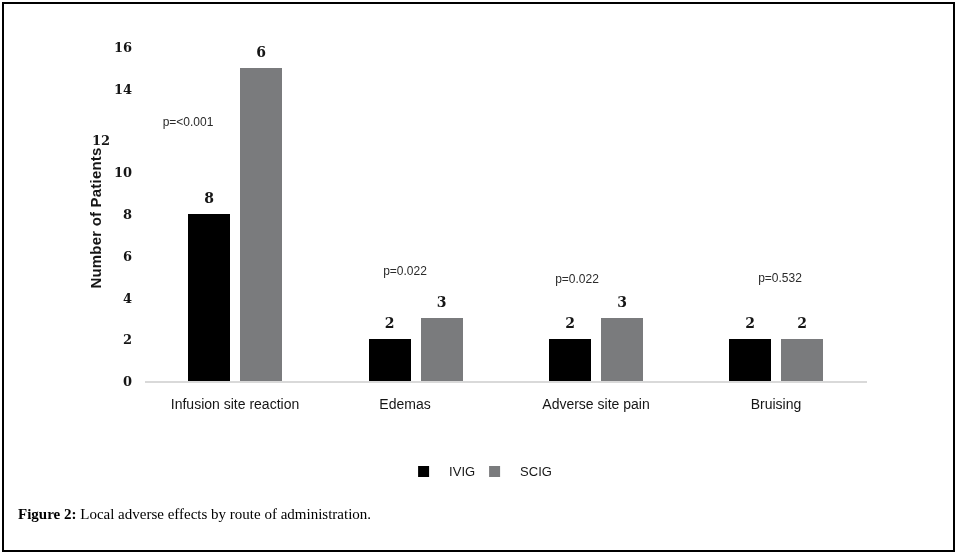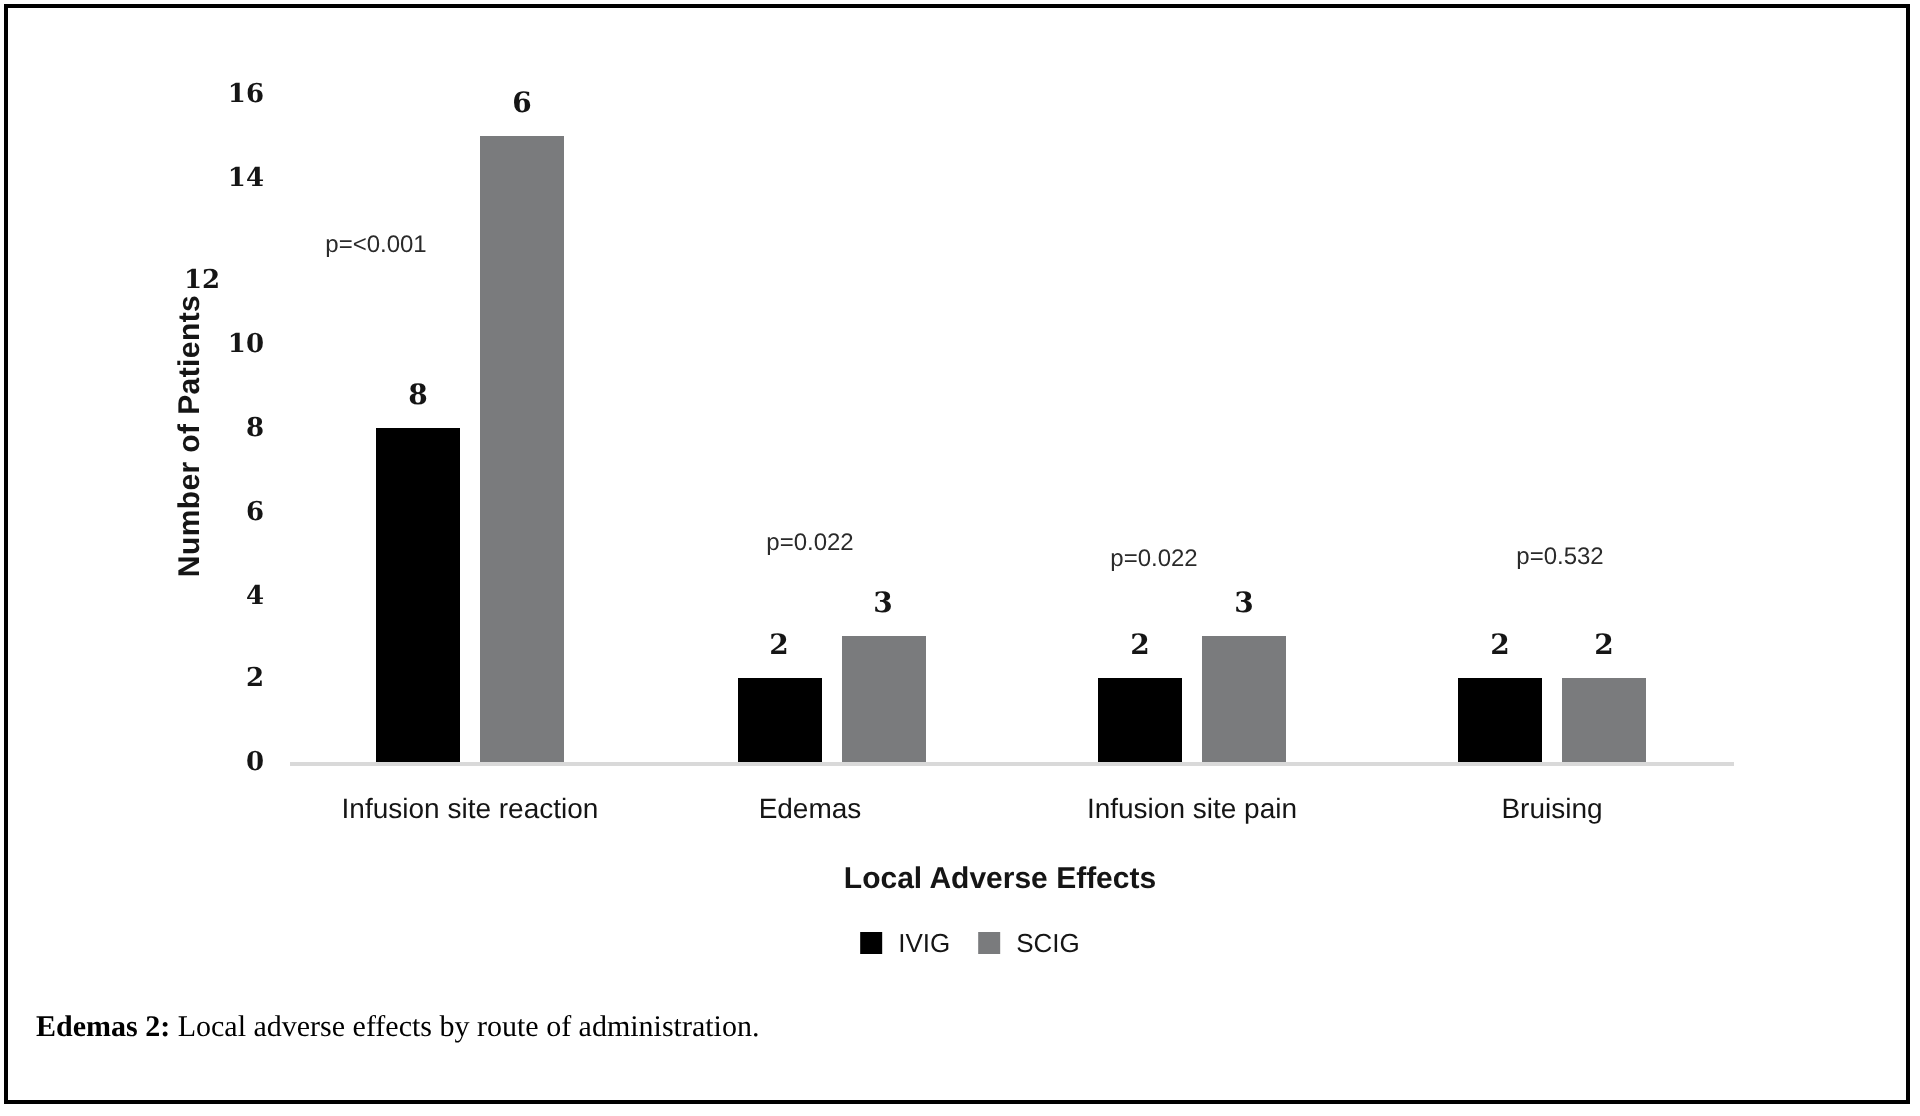--- a/index.html
+++ b/index.html
@@ -30,21 +30,21 @@
   .val{
     position:absolute;text-align:center;
     font-family:"DejaVu Serif",serif;font-weight:600;font-size:14px;color:#151515;
   }
   .pval{position:absolute;text-align:center;font-size:12px;color:#2a2a2a;white-space:nowrap;}
   .cat{position:absolute;top:396px;text-align:center;font-size:14px;color:#151515;white-space:nowrap;}
   .legend{
     position:absolute;left:485px;top:464px;transform:translateX(-50%);
     display:flex;align-items:center;gap:14px;
   }
-  .legend-item{display:flex;align-items:center;gap:8px;font-size:13px;color:#151515;}
+  .legend-item{display:flex;align-items:center;gap:20px;font-size:13px;color:#151515;}
   .swatch{width:11px;height:11px;display:inline-block;}
   .caption{
     position:absolute;left:18px;top:506px;
     font-family:"Liberation Serif",serif;font-size:15px;color:#000;
   }
   .caption .cap-label{font-weight:700;}
 </style>
 </head>
 <body>
 
@@ -75,36 +75,35 @@
       <div class="val" style="left: 358.5px; width: 62px; top: 315px;">2</div>
       <div class="bar" style="left: 420.5px; top: 318px; width: 42px; height: 63px; background: rgb(122, 123, 125);"></div>
       <div class="val" style="left: 410.5px; width: 62px; top: 294px;">3</div>
       <div class="pval" style="left: 345px; width: 120px; top: 264px;">p=0.022</div>
       <div class="cat" style="left: 315px; width: 180px;">Edemas</div>
       <div class="bar" style="left: 549px; top: 339px; width: 42px; height: 42px; background: rgb(0, 0, 0);"></div>
       <div class="val" style="left: 539px; width: 62px; top: 315px;">2</div>
       <div class="bar" style="left: 601px; top: 318px; width: 42px; height: 63px; background: rgb(122, 123, 125);"></div>
       <div class="val" style="left: 591px; width: 62px; top: 294px;">3</div>
       <div class="pval" style="left: 517px; width: 120px; top: 272px;">p=0.022</div>
-      <div class="cat" style="left: 506px; width: 180px;">Infusion site pain</div>
+      <div class="cat" style="left: 506px; width: 180px;">Adverse site pain</div>
       <div class="bar" style="left: 729px; top: 339px; width: 42px; height: 42px; background: rgb(0, 0, 0);"></div>
       <div class="val" style="left: 719px; width: 62px; top: 315px;">2</div>
       <div class="bar" style="left: 781px; top: 339px; width: 42px; height: 42px; background: rgb(122, 123, 125);"></div>
       <div class="val" style="left: 771px; width: 62px; top: 315px;">2</div>
       <div class="pval" style="left: 720px; width: 120px; top: 271px;">p=0.532</div>
       <div class="cat" style="left: 686px; width: 180px;">Bruising</div>
     </div>
-  <div class="xtitle">Local Adverse Effects</div>
   <div class="legend" id="legend">
       <div class="legend-item">
         <div class="swatch" style="background: rgb(0, 0, 0);"></div>
         <div class="">IVIG</div>
       </div>
       <div class="legend-item">
         <div class="swatch" style="background: rgb(122, 123, 125);"></div>
         <div class="">SCIG</div>
       </div>
     </div>
 </div>
 
 <div class="caption">
-  <span class="cap-label">Edemas 2:</span><span> Local adverse effects by route of administration.</span>
+  <span class="cap-label">Figure 2:</span><span> Local adverse effects by route of administration.</span>
 </div>
 
 </body></html>

